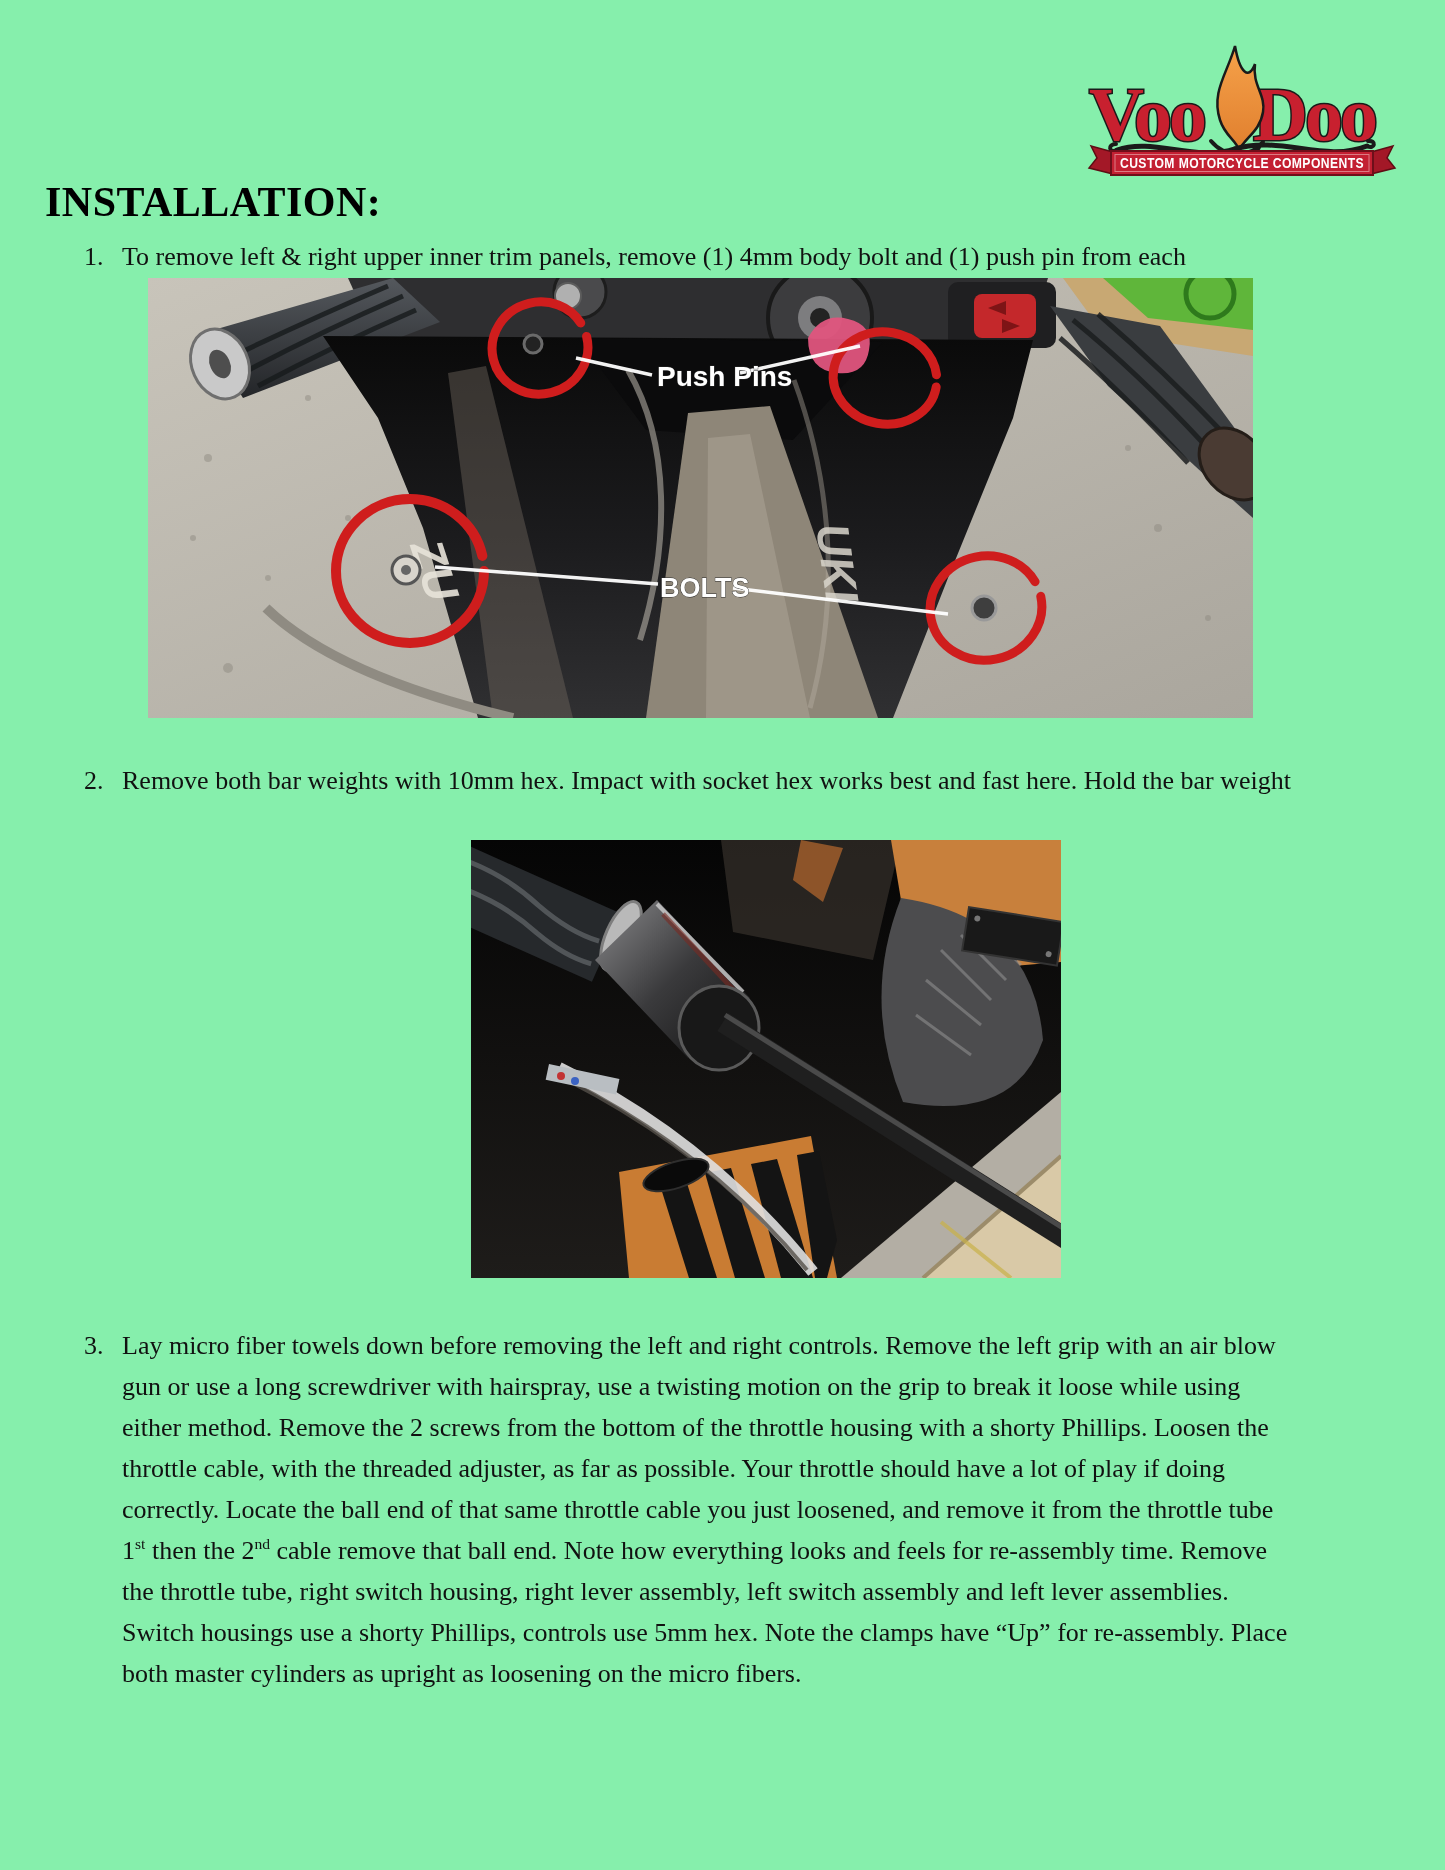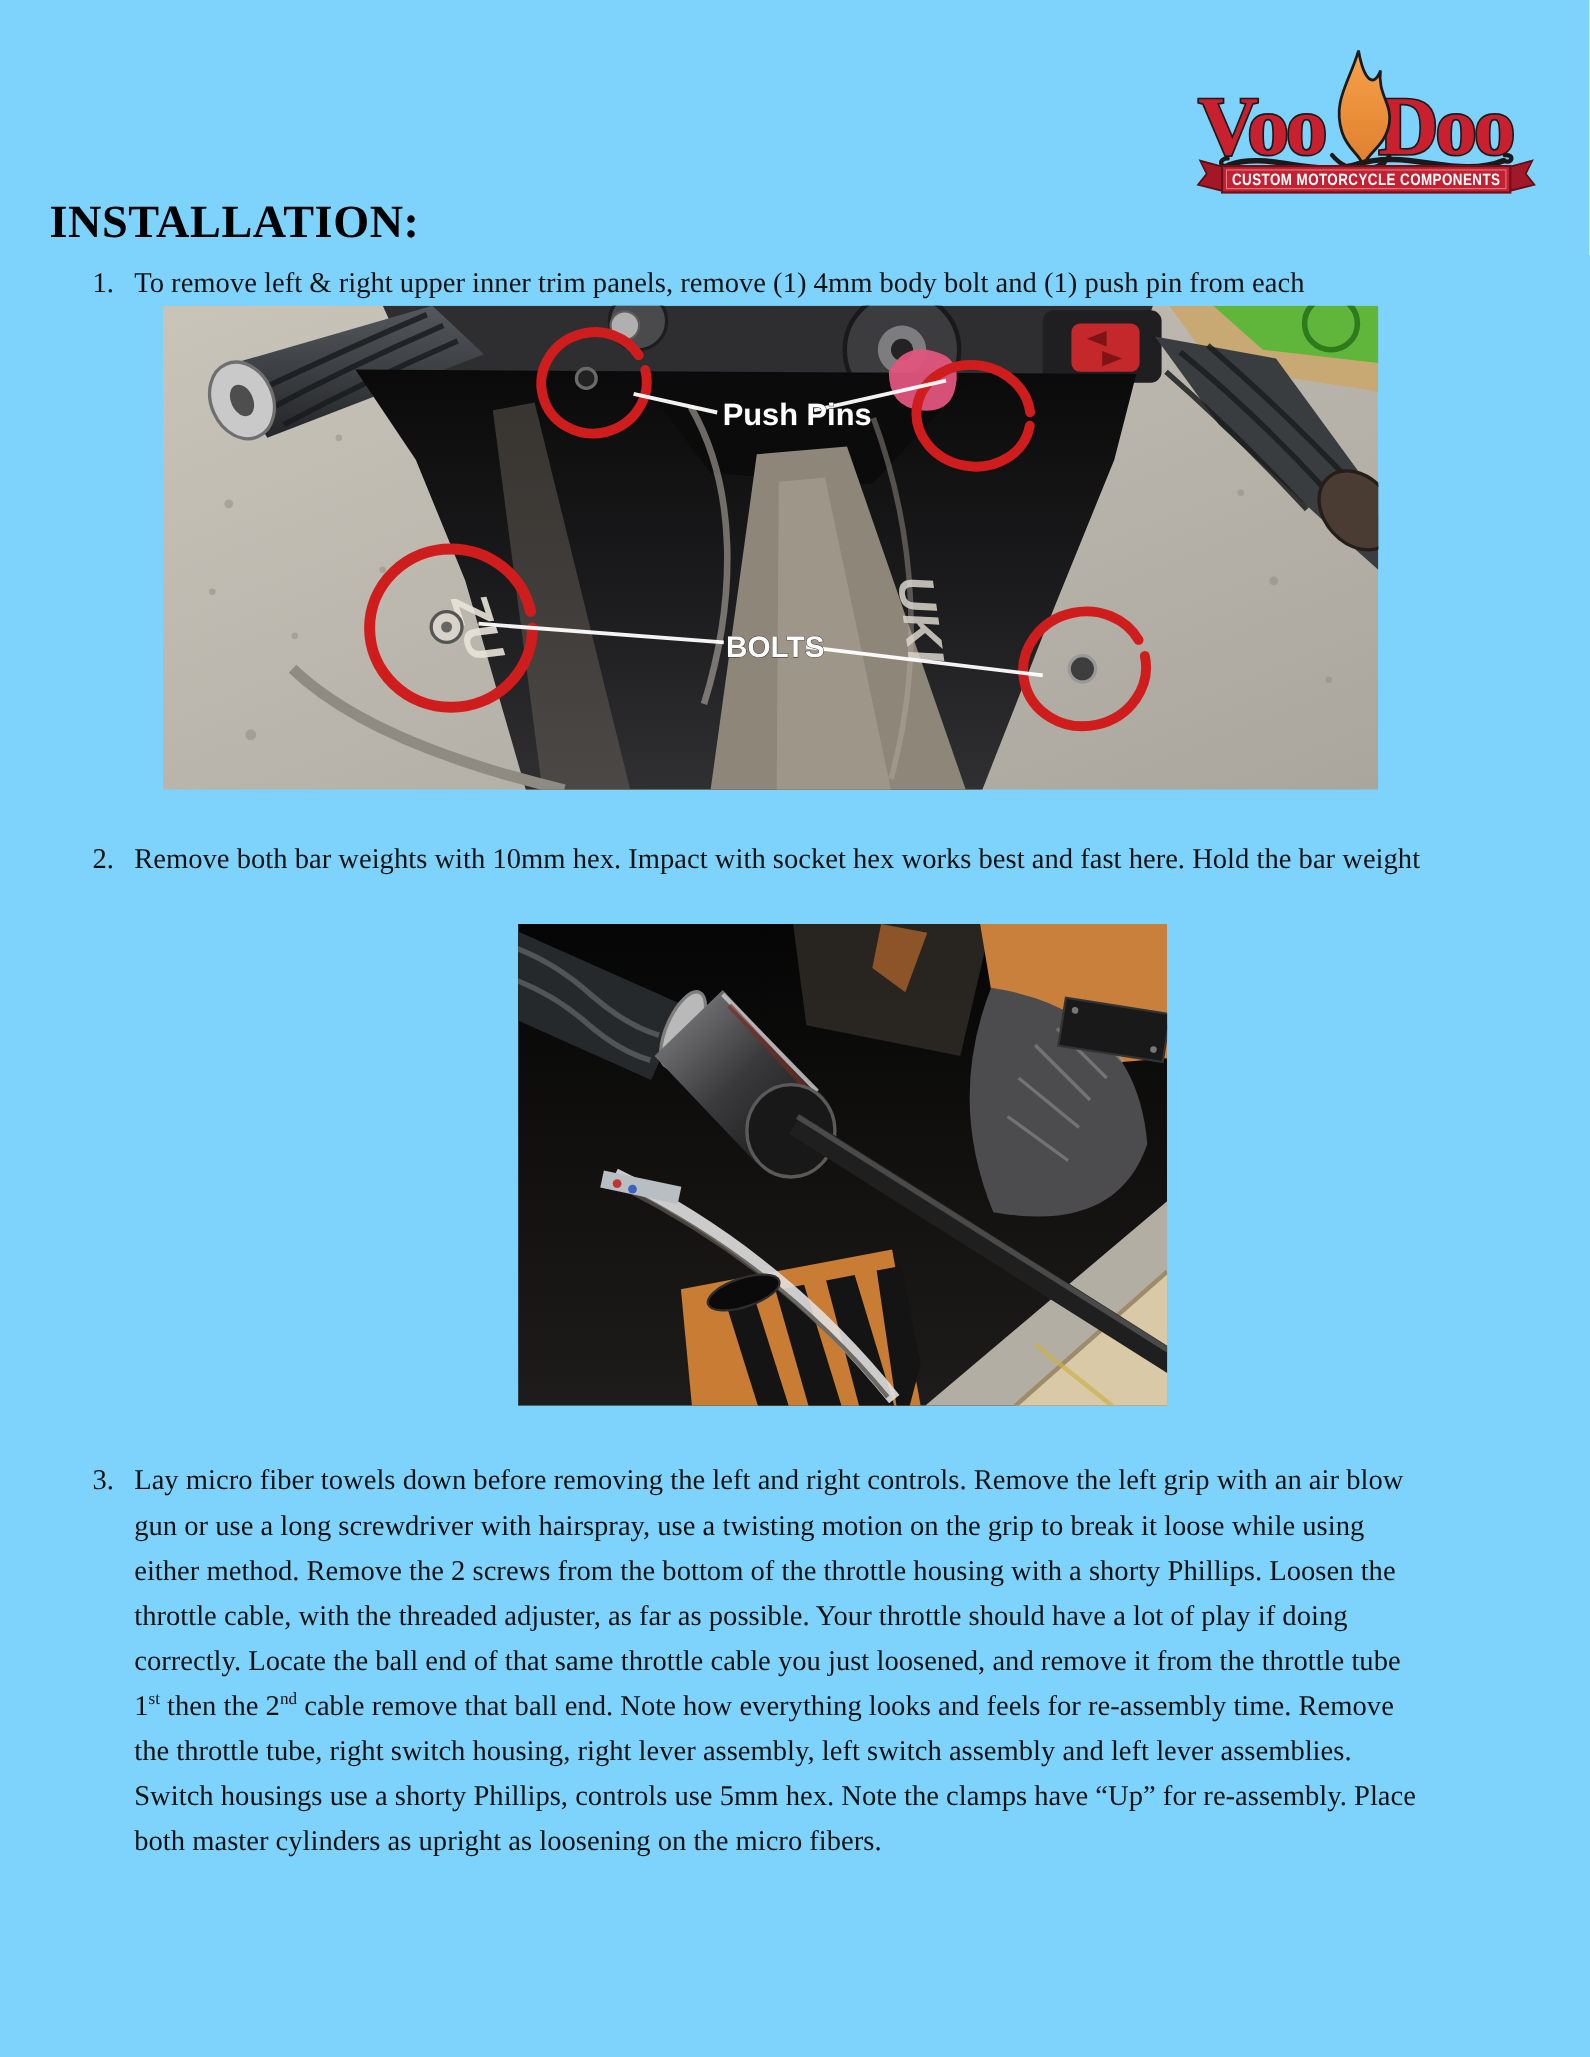--- a/index.html
+++ b/index.html
@@ -1,16 +1,16 @@
 <!DOCTYPE html>
 <html><head>
 <meta charset="utf-8">
 <style>
   html,body{margin:0;padding:0;background:#ffffff;}
-  .page{position:relative;width:1445px;height:1870px;background:#7dd3fc;overflow:hidden;
+  .page{position:relative;width:1445px;height:1870px;background:#86efac;overflow:hidden;
         font-family:"Liberation Serif","DejaVu Serif",serif;color:#111;}
   
   .logo{position:absolute;left:1083px;top:40px;width:318px;height:138px;}
   .logo-word{font-family:"Liberation Serif","DejaVu Serif",serif;font-weight:bold;font-size:76px;
              fill:#c8202f;stroke:#1a1a1a;stroke-width:3px;paint-order:stroke;letter-spacing:-3px;}
   .banner-text{font-family:"Liberation Sans","DejaVu Sans",sans-serif;font-weight:bold;font-size:15px;
                fill:#ffffff;letter-spacing:.5px;}
   
   .heading{position:absolute;left:35px;top:168px;margin:10px;font-weight:bold;font-size:42px;
            letter-spacing:.5px;color:#000;}

